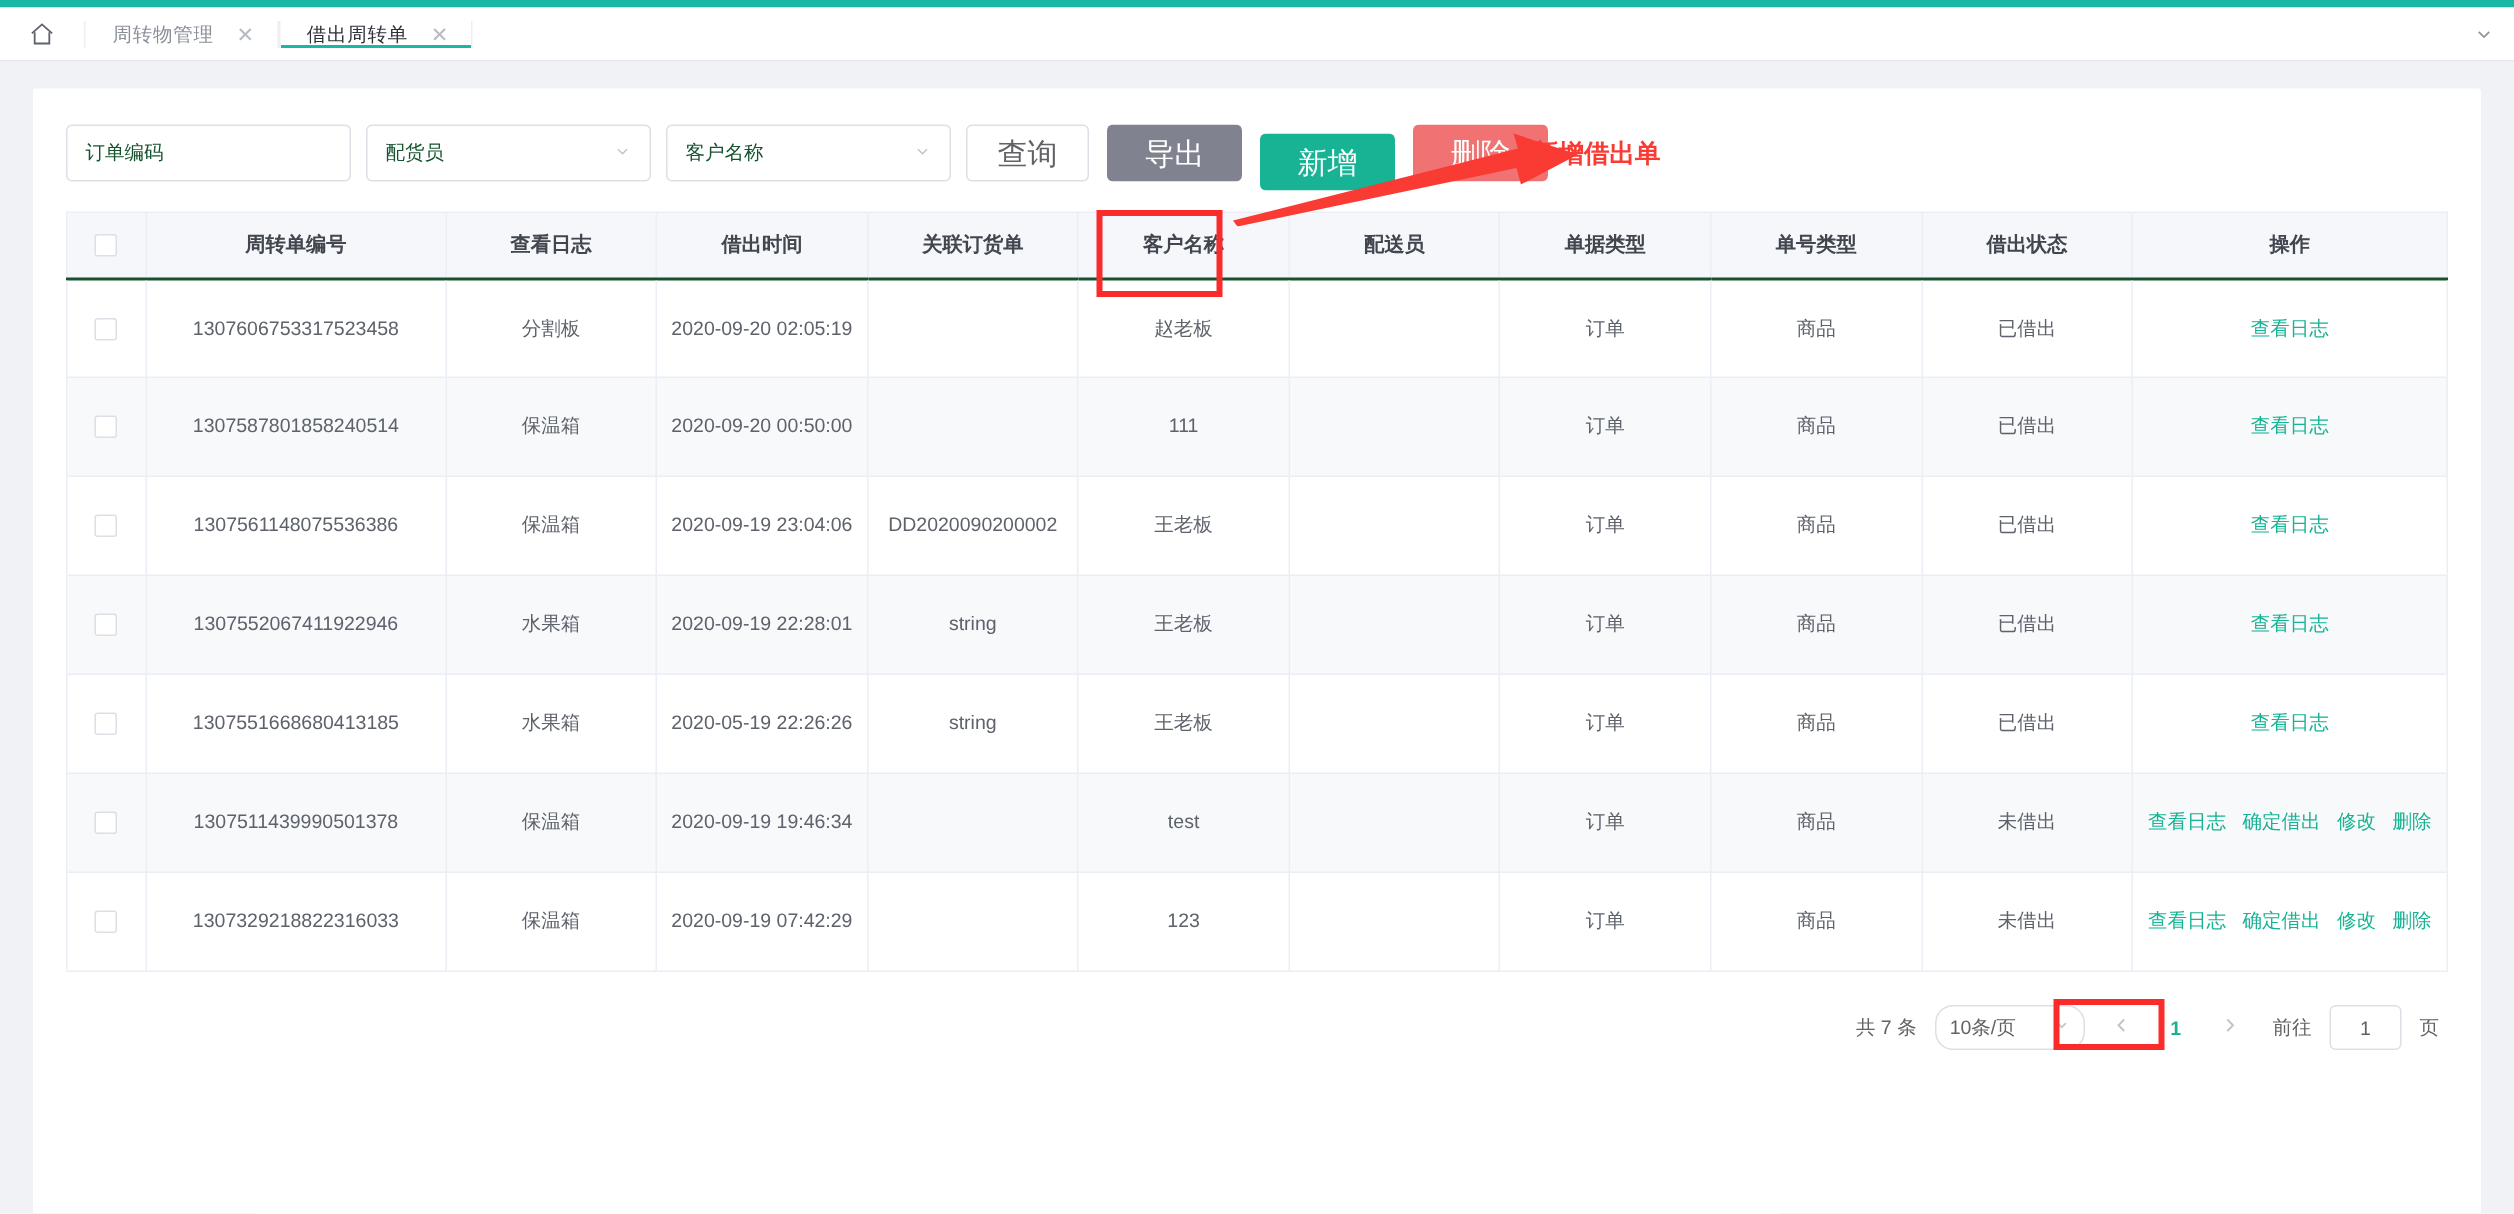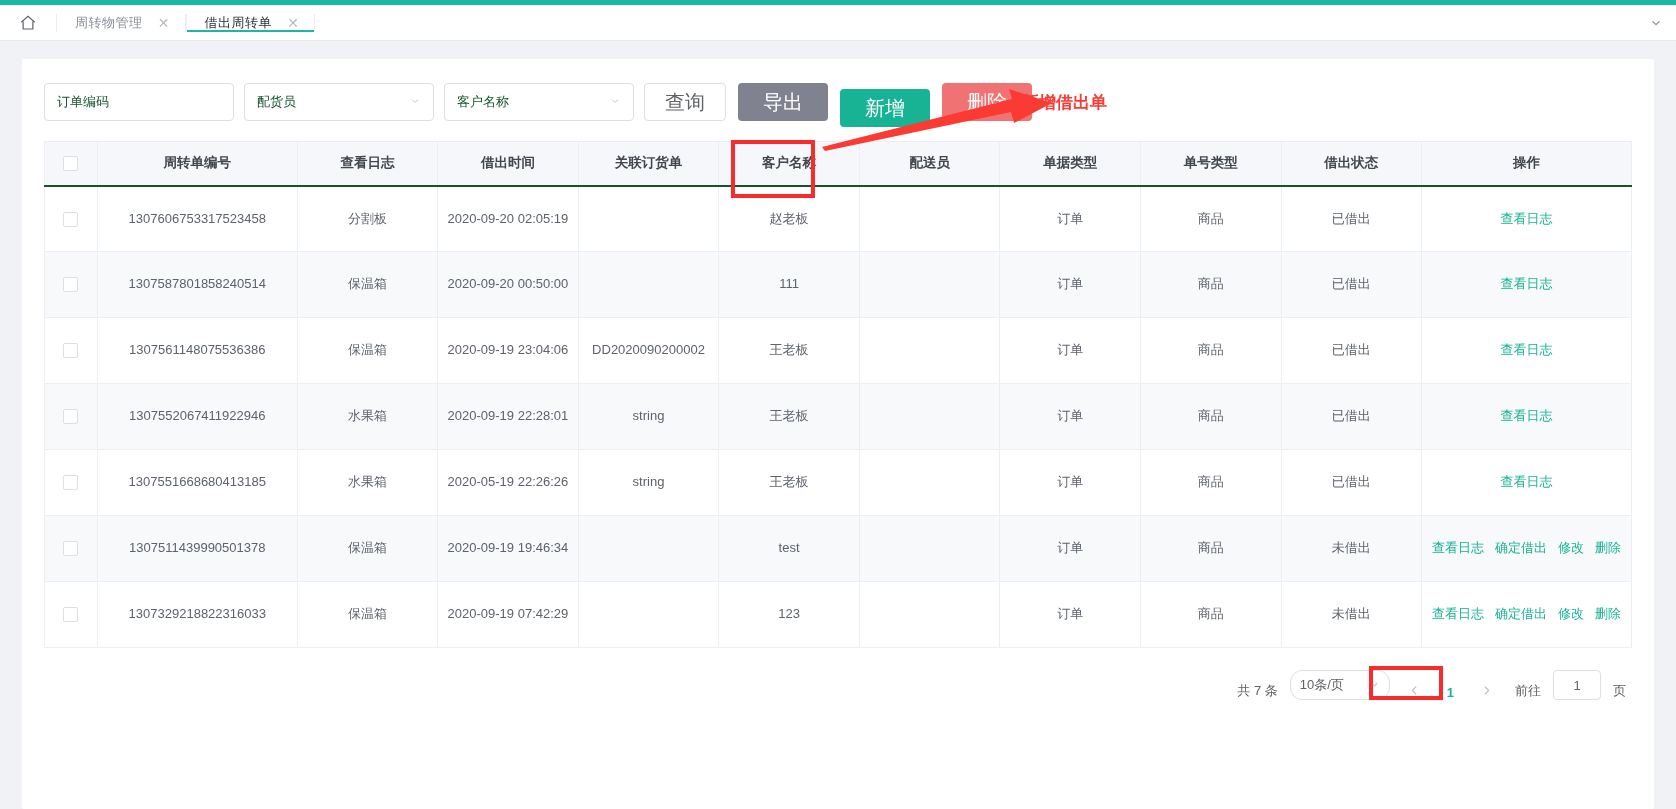--- a/index.html
+++ b/index.html
@@ -215,21 +215,21 @@
   .oplink {
     color: #18b394;
     cursor: pointer;
     font-size: 13px;
     white-space: nowrap;
   }
 
   
   .pager {
     display: flex;
-    align-items: flex-end;
+    align-items: center;
     justify-content: flex-end;
     gap: 12px;
     padding: 22px 28px 0 0;
     font-size: 13px;
     color: #606266;
   }
   .pg-total { color: #606266; }
   .pg-size {
     border: 1px solid #dcdfe6;
     border-radius: 12px;

